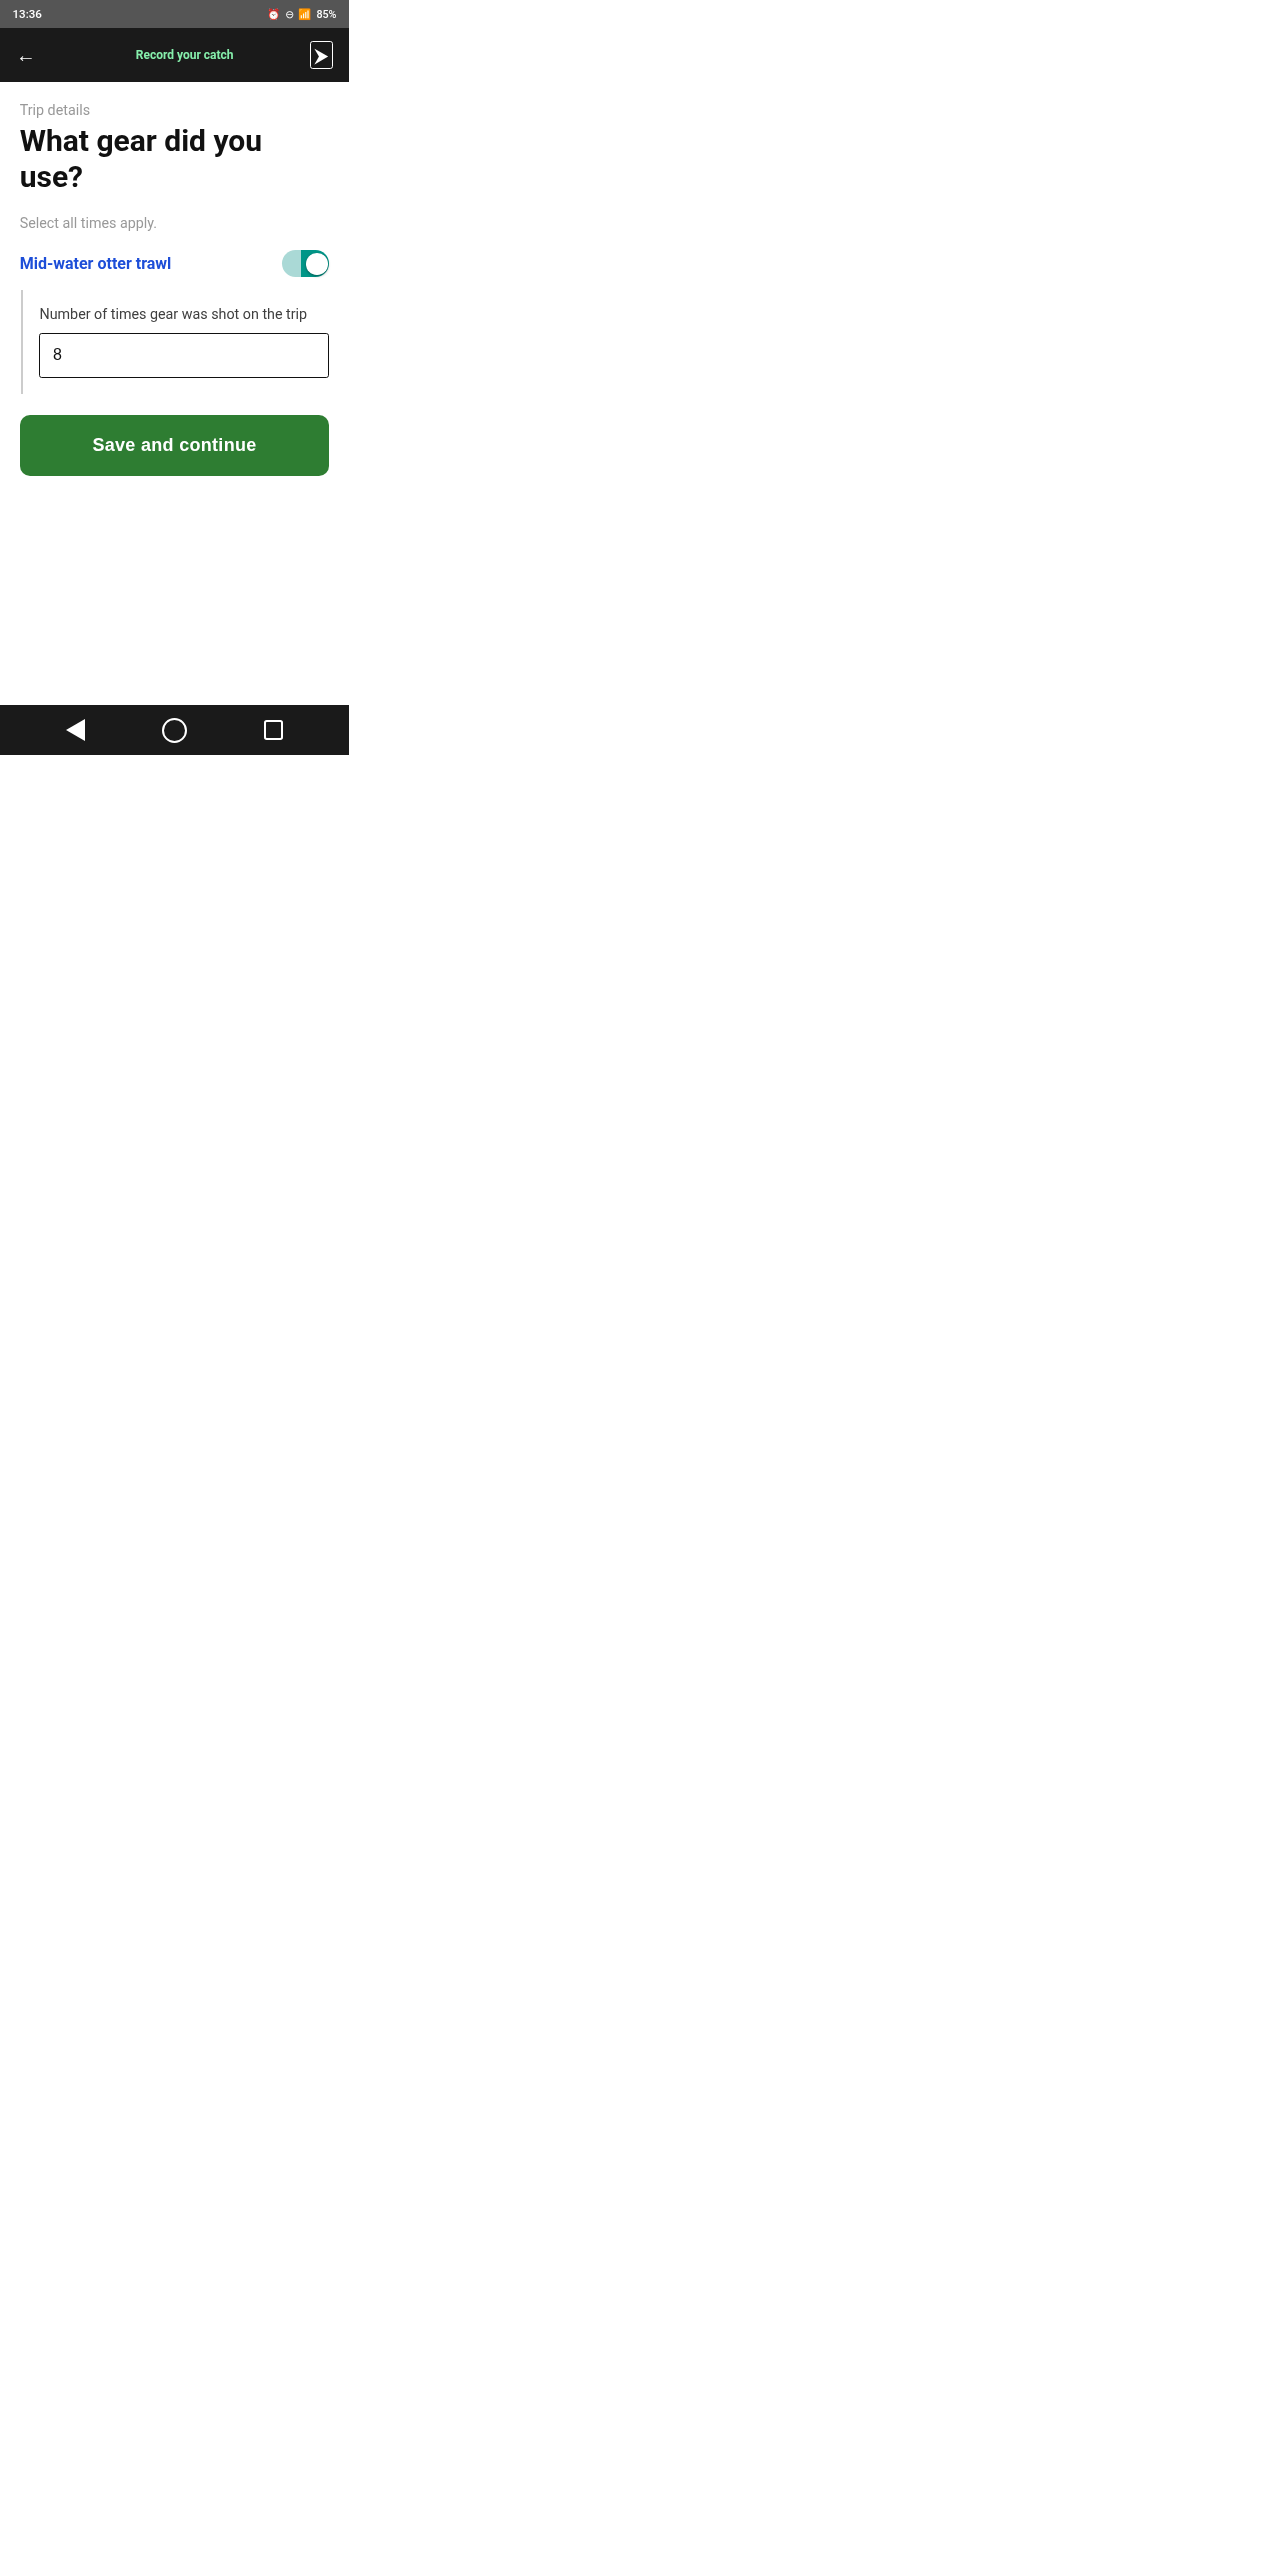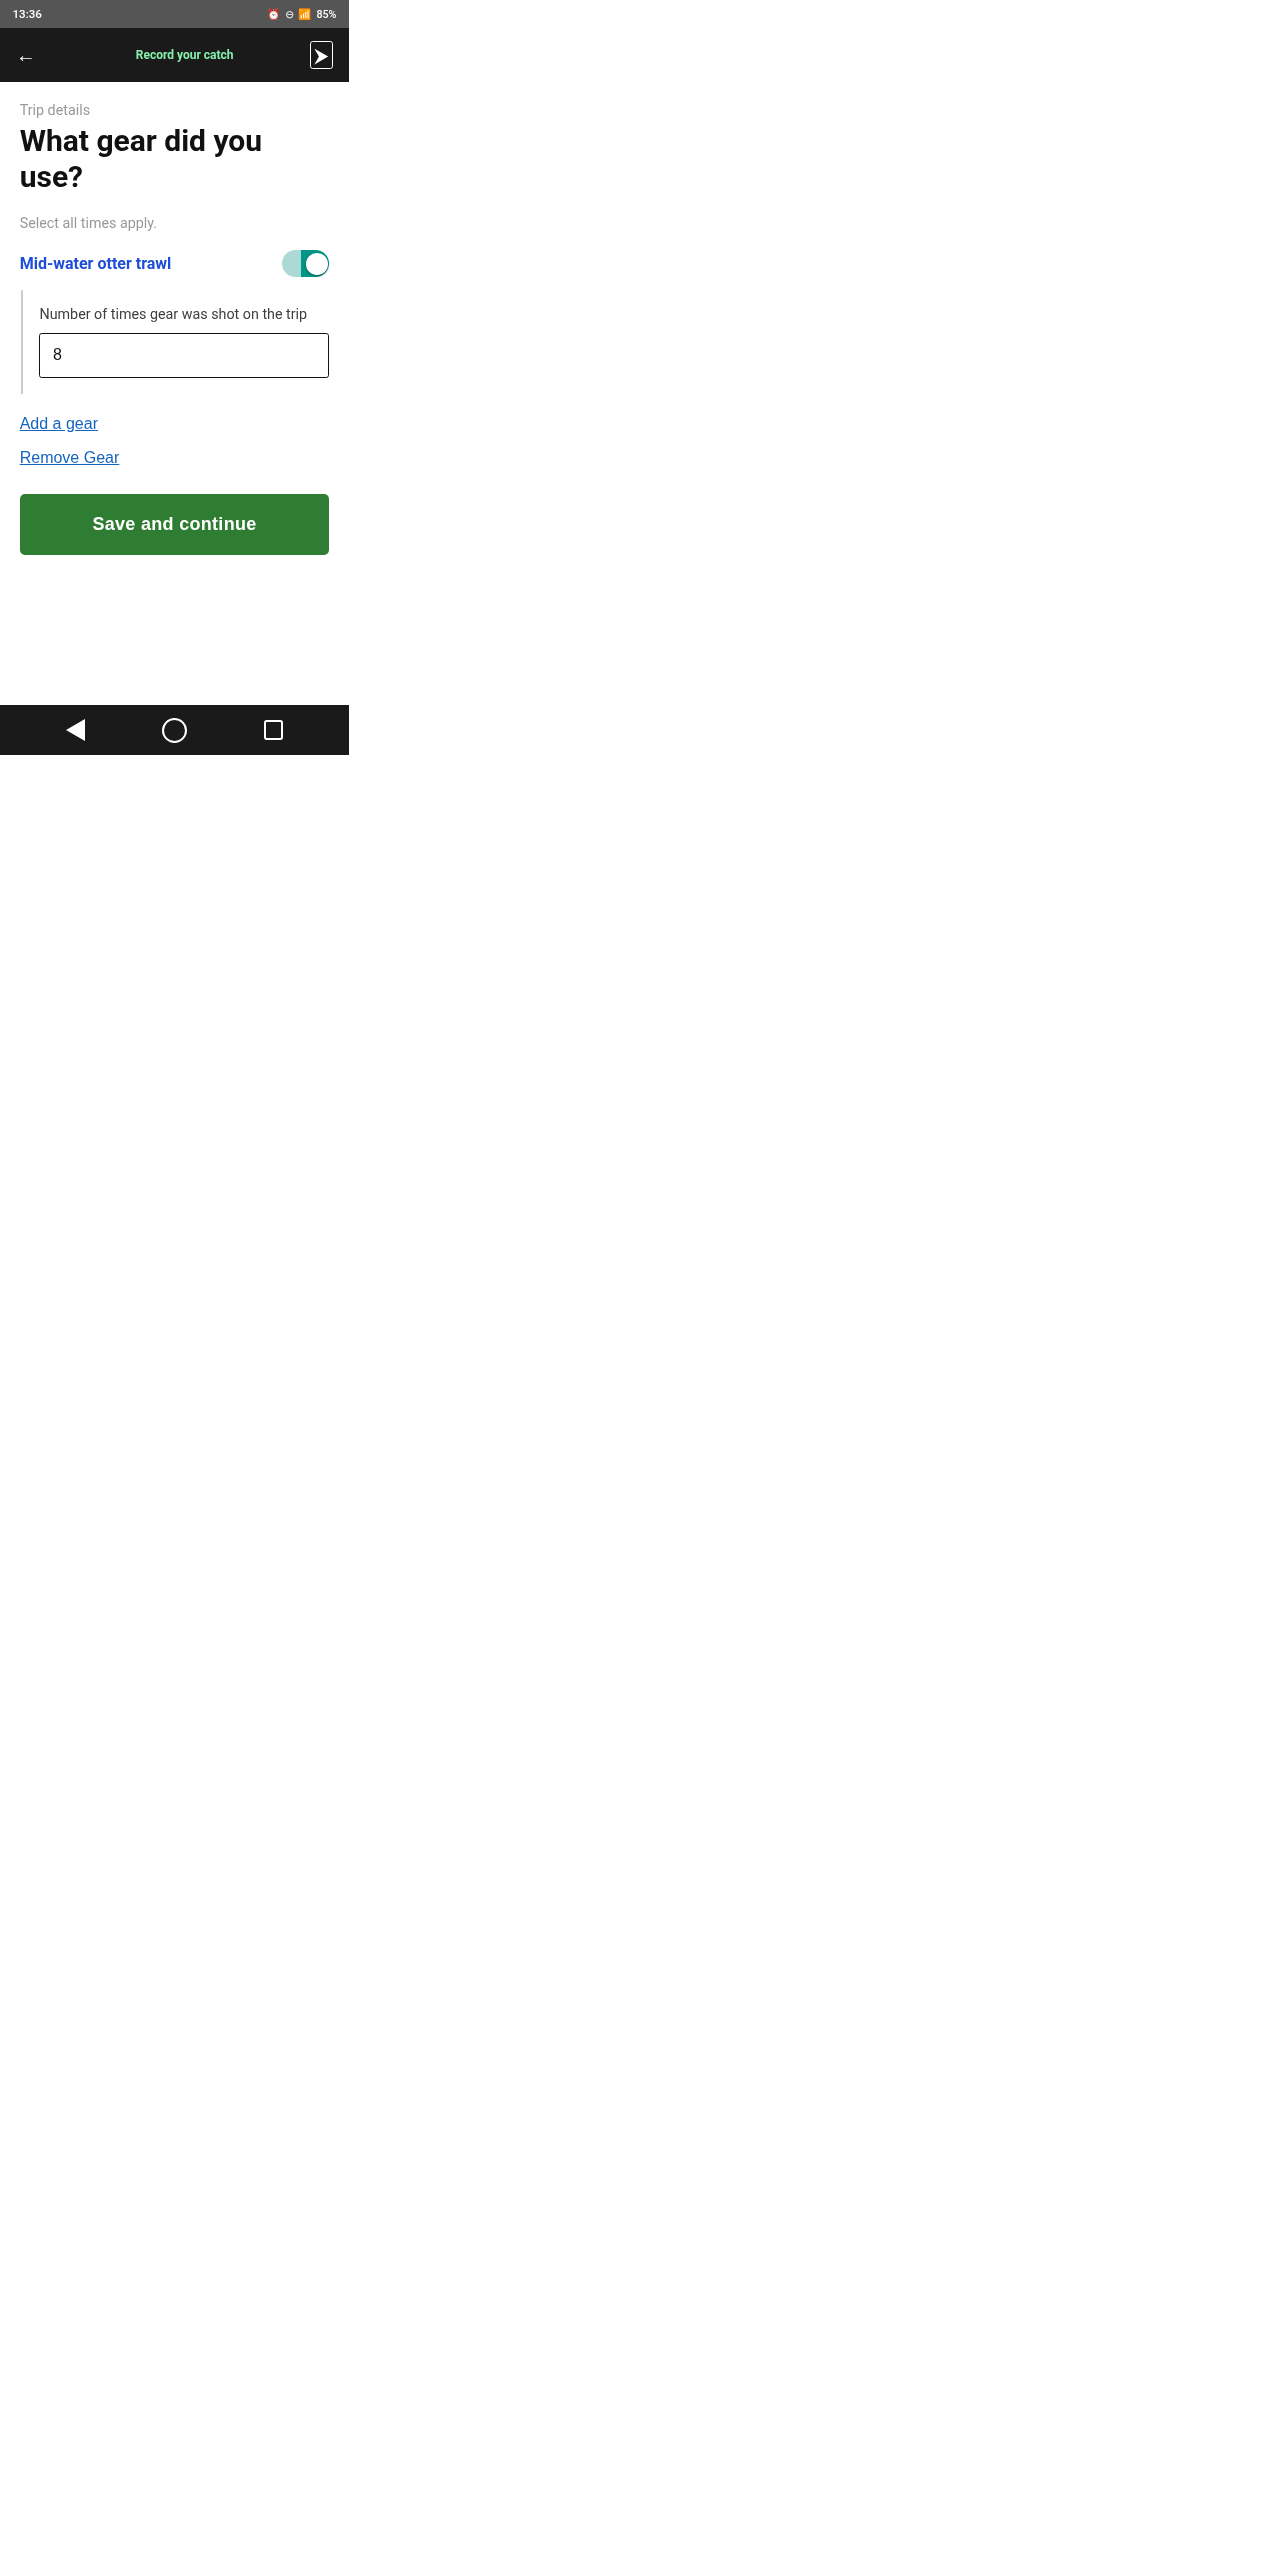--- a/index.html
+++ b/index.html
@@ -179,21 +179,21 @@
       padding: 0;
       text-align: left;
     }
 
     
     .save-button {
       width: 100%;
       background: #2e7d32;
       color: #fff;
       border: none;
-      border-radius: 5px;
+      border-radius: 10px;
       padding: 19.7px;
       font-size: 18px;
       font-weight: 600;
       cursor: pointer;
       letter-spacing: 0.3px;
     }
 
     
     .bottom-nav {
       background: #1a1a1a;
@@ -269,24 +269,20 @@
     </div>
   </div>
 
   
   <div class="gear-sub-form">
     <div class="sub-form-label">Number of times gear was shot on the trip</div>
     <input type="number" class="number-input" value="8" style="">
   </div>
 
   
-  <div class="action-links">
-    <button class="action-link">Add a gear</button>
-    <button class="action-link">Remove Gear</button>
-  </div>
 
   
   <button class="save-button">Save and continue</button>
 
 </div>
 
 <div class="bottom-nav">
   <span class="bottom-nav-icon triangle"></span>
   <span class="bottom-nav-icon circle"></span>
   <span class="bottom-nav-icon square"></span>

